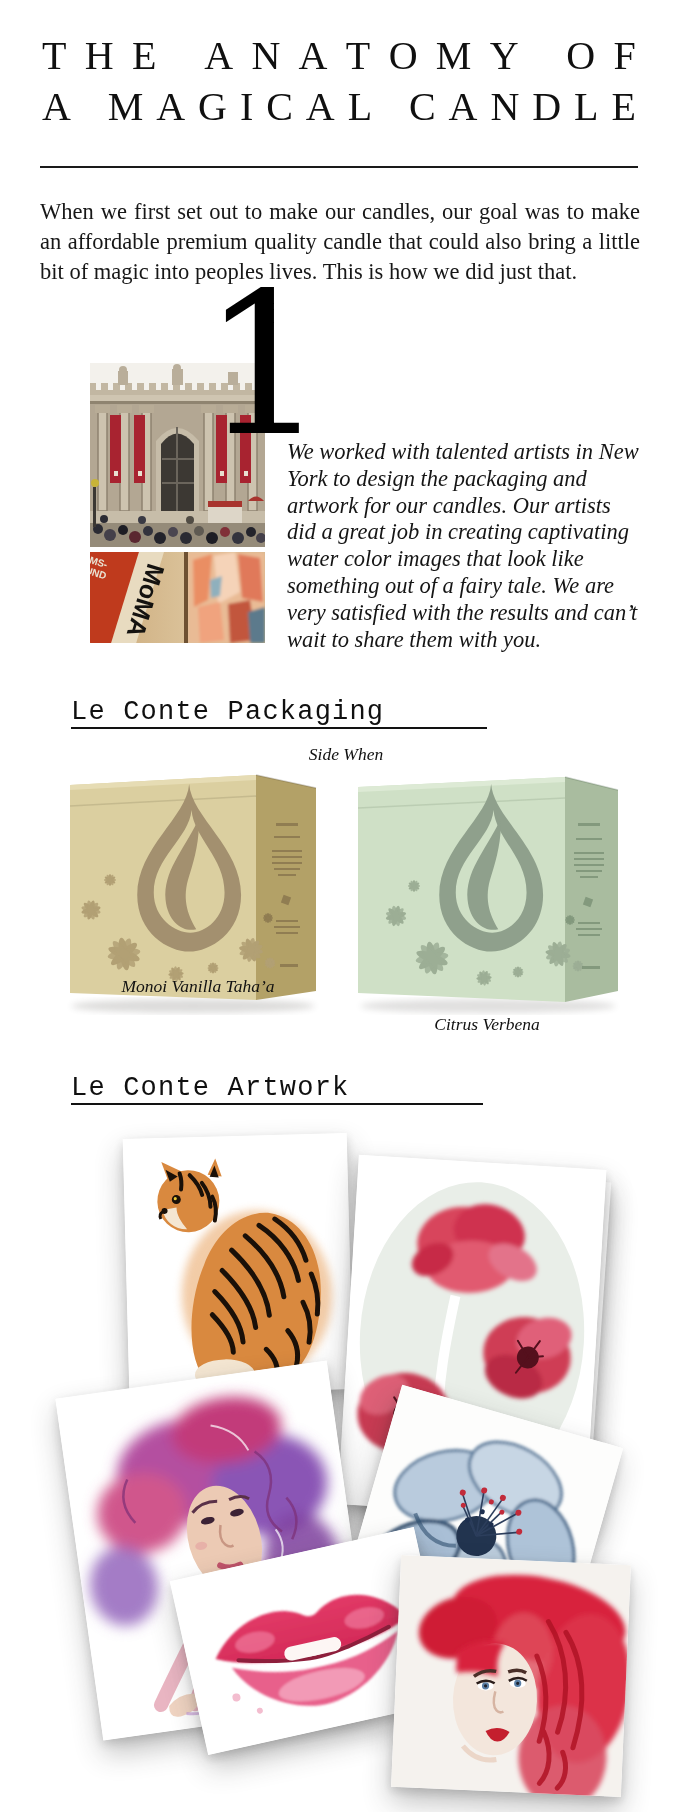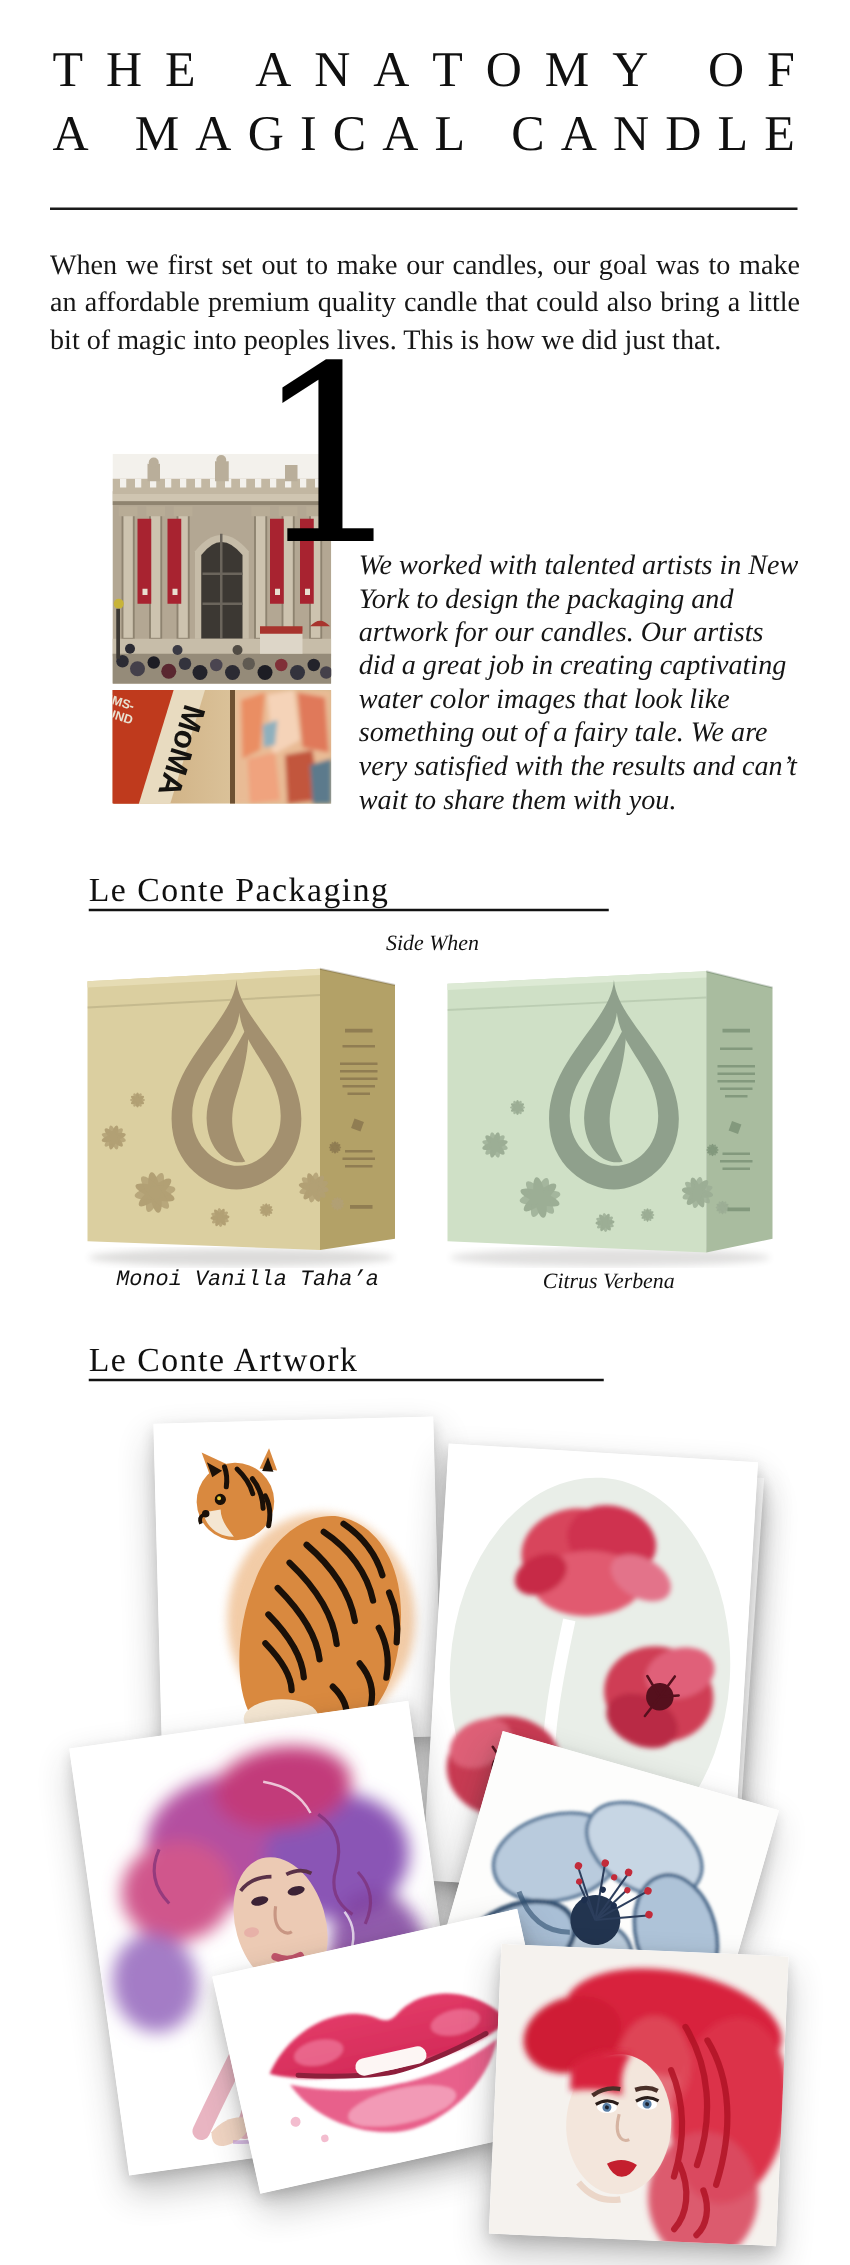--- a/index.html
+++ b/index.html
@@ -23,27 +23,27 @@
   #big-one{left:188px;top:250px;z-index:3;}
   #big-one text{font-family:"DejaVu Serif","Liberation Serif",serif;fill:#000;}
   .photo{z-index:1;}
   #sec1-heading{left:287px;top:393px;font-family:"Liberation Sans",sans-serif;
                 font-weight:bold;font-size:24px;letter-spacing:.3px;color:#0c0c0c;}
   #sec1-body{left:287px;top:439px;width:358px;font-size:22.5px;line-height:26.8px;color:#151515;font-style:italic;}
 
   
   .rule-heading{border-bottom:2px solid #121212;}
   .rule-heading .ht{font-size:27px;line-height:30px;letter-spacing:1.2px;color:#101010;
-                    font-family:Liberation Serif, serif;}
+                    font-family:Liberation Mono, monospace;}
   #packaging-heading{left:71px;top:697px;width:416px;height:30px;}
   #artwork-heading{left:71px;top:1073px;width:412px;height:30px;}
 
   .caption{font-style:italic;font-size:17.5px;color:#111;text-align:center;}
   #side-view{left:72px;top:744px;width:548px;}
-  #cap-left{left:72px;top:1014px;width:252px;font-family:Liberation Mono, monospace;}
+  #cap-left{left:72px;top:976px;width:252px;}
   #cap-right{left:352px;top:1014px;width:270px;}
 
   
   .card{position:absolute;background:#fff;
         box-shadow:0 14px 28px rgba(45,45,45,.30),0 4px 10px rgba(45,45,45,.16);}
   .card svg{display:block;}
   #card-tiger  {left:126px;top:1136px;width:224px;height:256px;transform:rotate(-1.5deg);z-index:1;}
   #card-back   {left:368px;top:1174px;width:232px;height:334px;transform:rotate(4deg);z-index:2;}
   #card-poppies{left:348px;top:1162px;width:248px;height:350px;transform:rotate(3.5deg);z-index:3;}
   #card-woman  {left:78px; top:1378px;width:274px;height:345px;transform:rotate(-8deg);z-index:4;}

